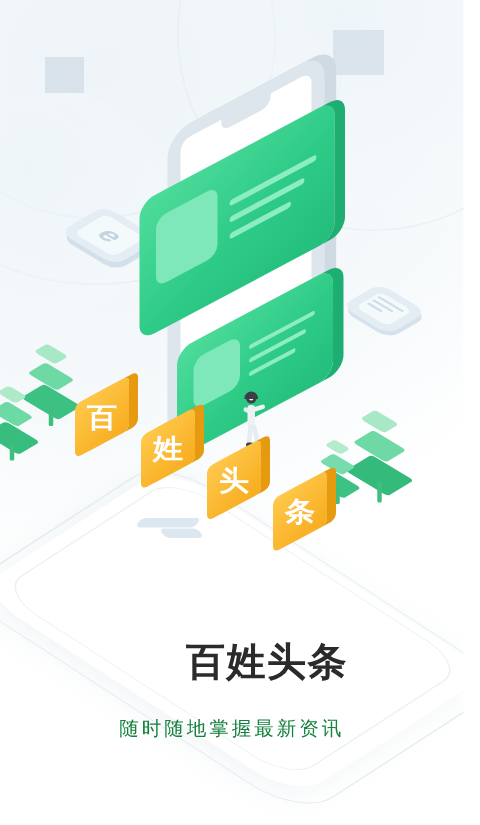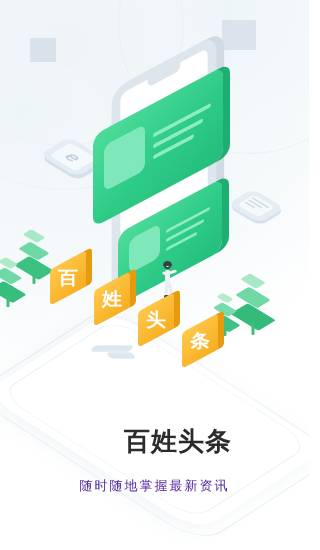--- a/index.html
+++ b/index.html
@@ -311,21 +311,21 @@
     font-weight: 700;
     letter-spacing: 1px;
     color: #2b2b2b;
     font-family: "DejaVu Sans", sans-serif;
     padding-left: 47px;
   }
   .app-subtitle {
     margin: 18px 0 0 0;
     font-size: 13px;
     letter-spacing: 2px;
-    color: #4c1d95;
+    color: #15803d;
     font-family: "DejaVu Sans", sans-serif;
   }
 </style>
 </head>
 <body>
 
 <div id="screen">
 
   <div class="bg-wash"></div>
   <div class="arc a1"></div>

